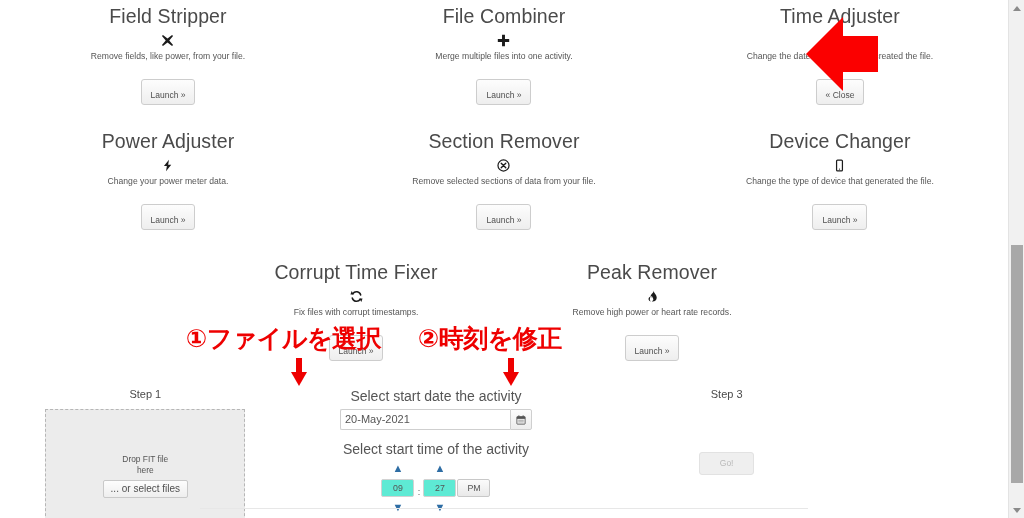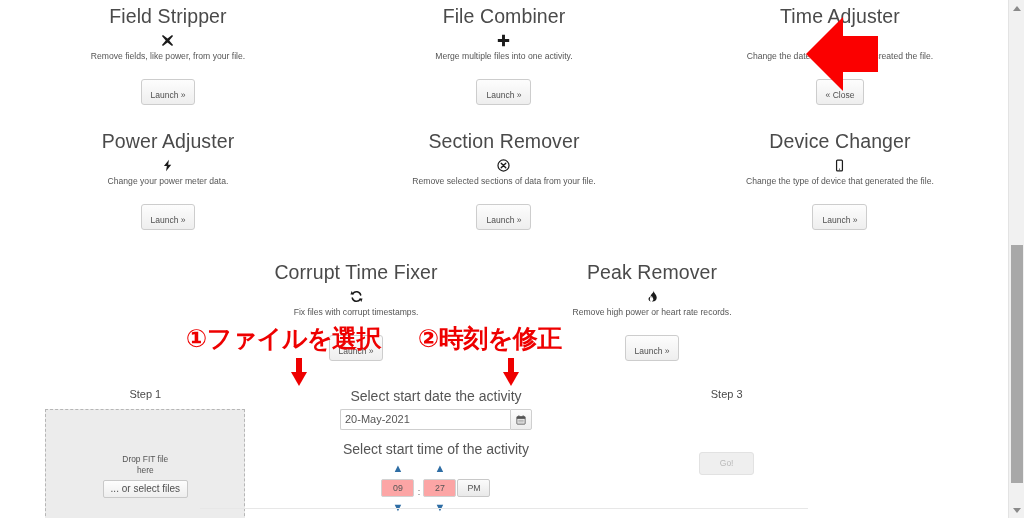--- a/index.html
+++ b/index.html
@@ -188,21 +188,21 @@
     font-size: 11px;
     line-height: 12px;
     height: 13px;
     cursor: pointer;
     user-select: none;
   }
   .tp-box {
     width: 33px;
     height: 18px;
     border: 1px solid #d2d2d2;
-    background: #fca5a5;
+    background: #5eead4;
     font-size: 8.8px;
     color: #555;
     line-height: 16px;
     text-align: center;
     margin: 4px 0;
     border-radius: 2px;
   }
   .tp-box.meridiem {
     background: linear-gradient(to bottom,#fbfbfb,#e9e9e9);
     border-color: #c8c8c8;

